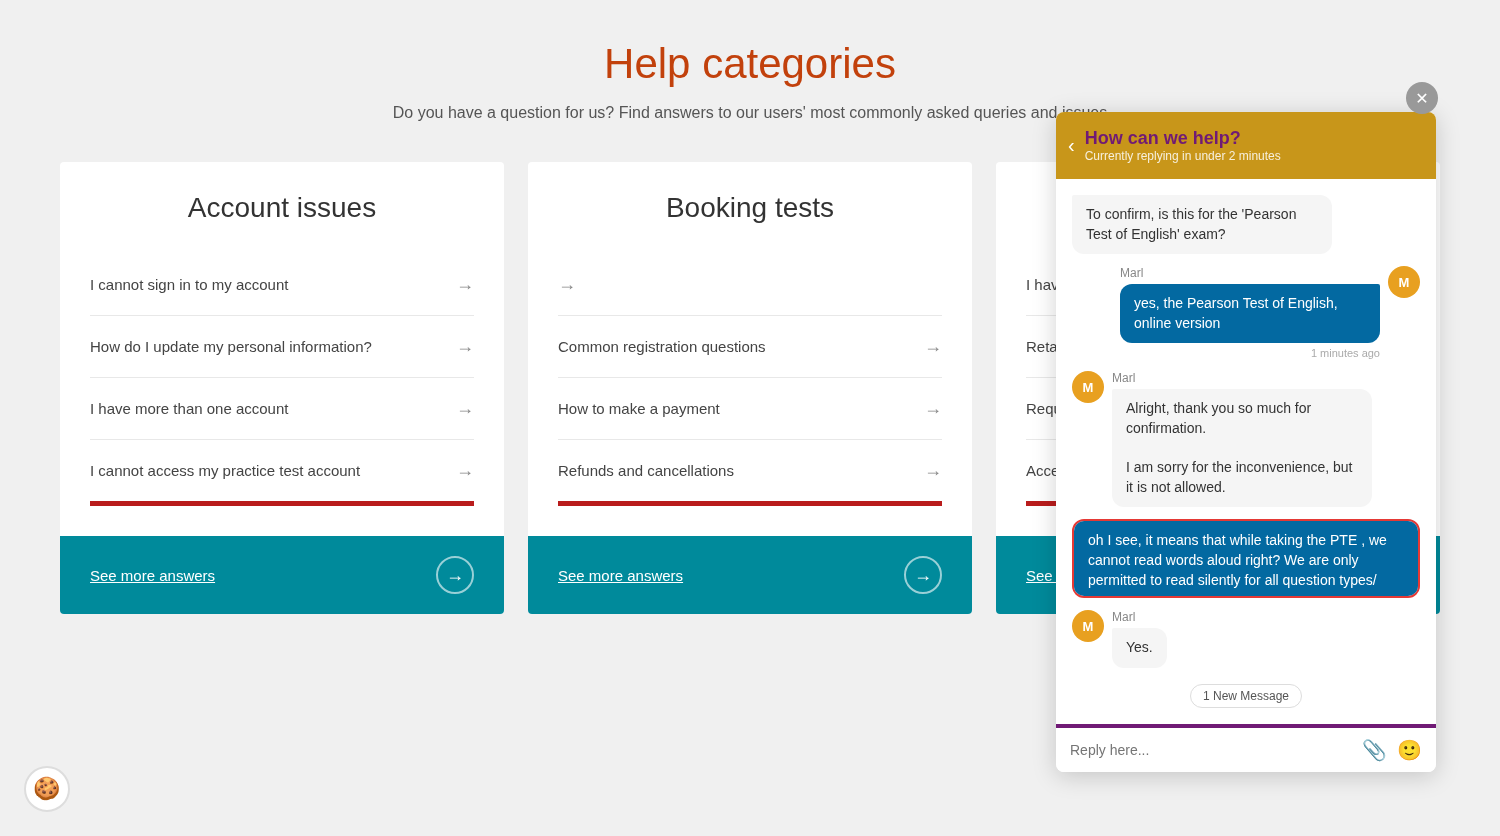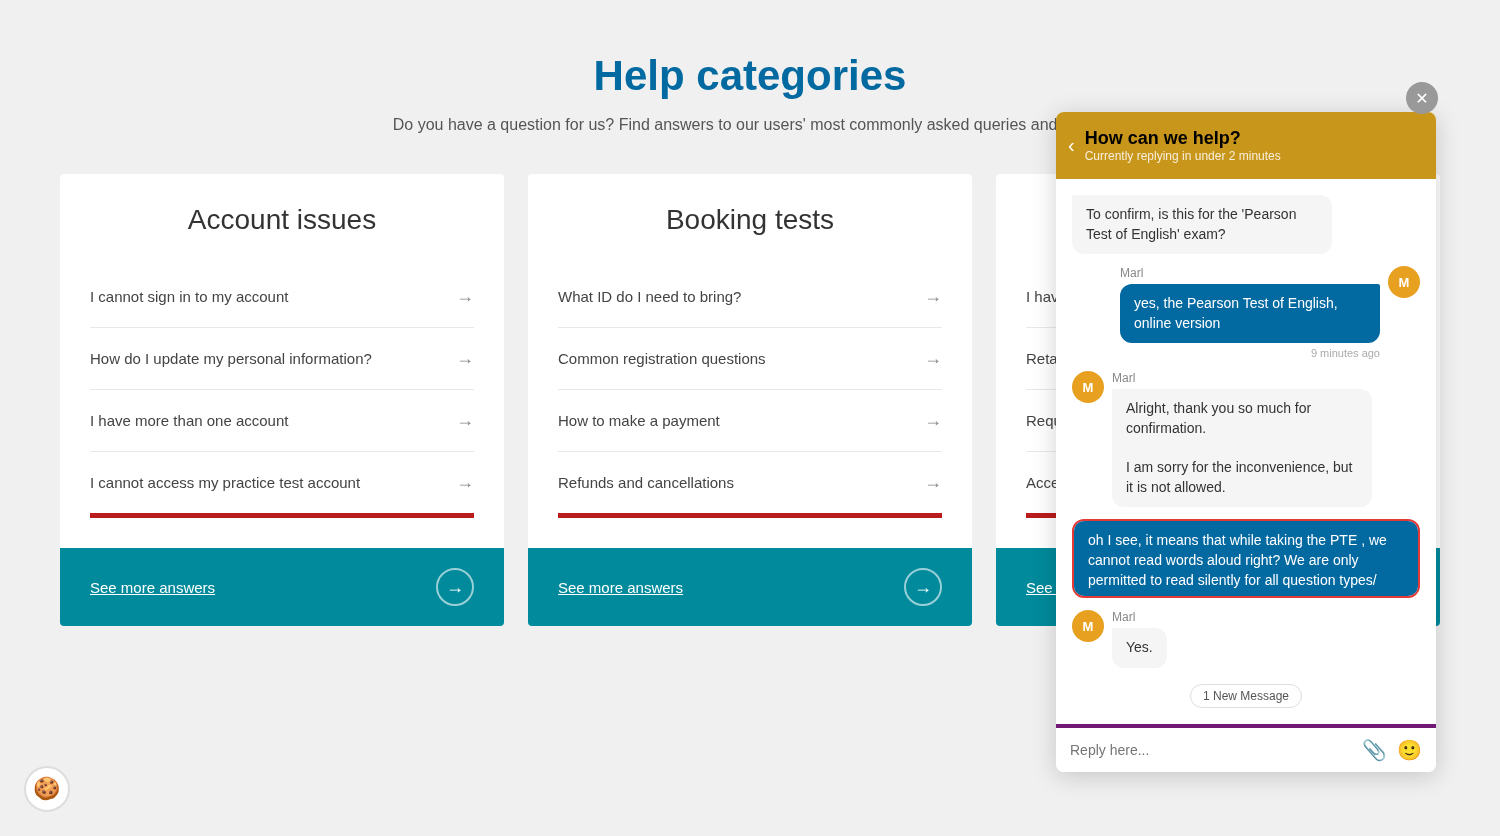--- a/index.html
+++ b/index.html
@@ -11,24 +11,23 @@
     }
     .page-wrapper {
       max-width: 1500px;
       margin: 0 auto;
       padding: 40px 60px 60px;
       position: relative;
     }
     .page-title {
       text-align: center;
       font-size: 42px;
-      font-weight: 700;
-      color: #0369a1;
+      font-weight: 400;
+      color: #c2410c;
       margin-bottom: 16px;
-      margin-top: 12px;
     }
     .page-subtitle {
       text-align: center;
       font-size: 16px;
       color: #555;
       margin-bottom: 40px;
     }
     .categories-grid {
       display: grid;
       grid-template-columns: 1fr 1fr 1fr;
@@ -147,21 +146,21 @@
       color: #fff;
       background: none;
       border: none;
       font-size: 20px;
       cursor: pointer;
       display: flex;
       align-items: center;
     }
     .chat-header-text { flex: 1; }
     .chat-header-title {
-      color: #000000;
+      color: #701a75;
       font-size: 18px;
       font-weight: 600;
     }
     .chat-header-subtitle {
       color: rgba(255,255,255,0.85);
       font-size: 12px;
     }
     .chat-messages {
       flex: 1;
       overflow-y: auto;
@@ -309,21 +308,20 @@
       <div class="category-footer">
         <span class="see-more-link">See more answers</span>
         <div class="footer-arrow-btn">→</div>
       </div>
     </div>
 
     <div class="category-card">
       <div class="category-card-content">
         <h2 class="category-title">Booking tests</h2>
         <a class="category-item">
-          <span class="category-item-text">What ID do I need to bring?</span>
           <span class="arrow-icon">→</span>
         </a>
         <a class="category-item">
           <span class="category-item-text">Common registration questions</span>
           <span class="arrow-icon">→</span>
         </a>
         <a class="category-item">
           <span class="category-item-text">How to make a payment</span>
           <span class="arrow-icon">→</span>
         </a>
@@ -389,21 +387,21 @@
       <div class="msg-content">
         <div class="msg-bubble left-bubble">To confirm, is this for the 'Pearson Test of English' exam?</div>
       </div>
     </div>
 
     <div class="msg-row right">
       <div class="msg-avatar">M</div>
       <div class="msg-content">
         <div class="msg-sender-name">Marl</div>
         <div class="msg-bubble right-bubble">yes, the Pearson Test of English, online version</div>
-        <div class="msg-time">9 minutes ago</div>
+        <div class="msg-time">1 minutes ago</div>
       </div>
     </div>
 
     <div class="msg-row">
       <div class="msg-avatar" style="background:#e8a020;">M</div>
       <div class="msg-content">
         <div class="msg-sender-name">Marl</div>
         <div class="msg-bubble left-bubble">Alright, thank you so much for confirmation.<br><br>I am sorry for the inconvenience, but it is not allowed.</div>
       </div>
     </div>

